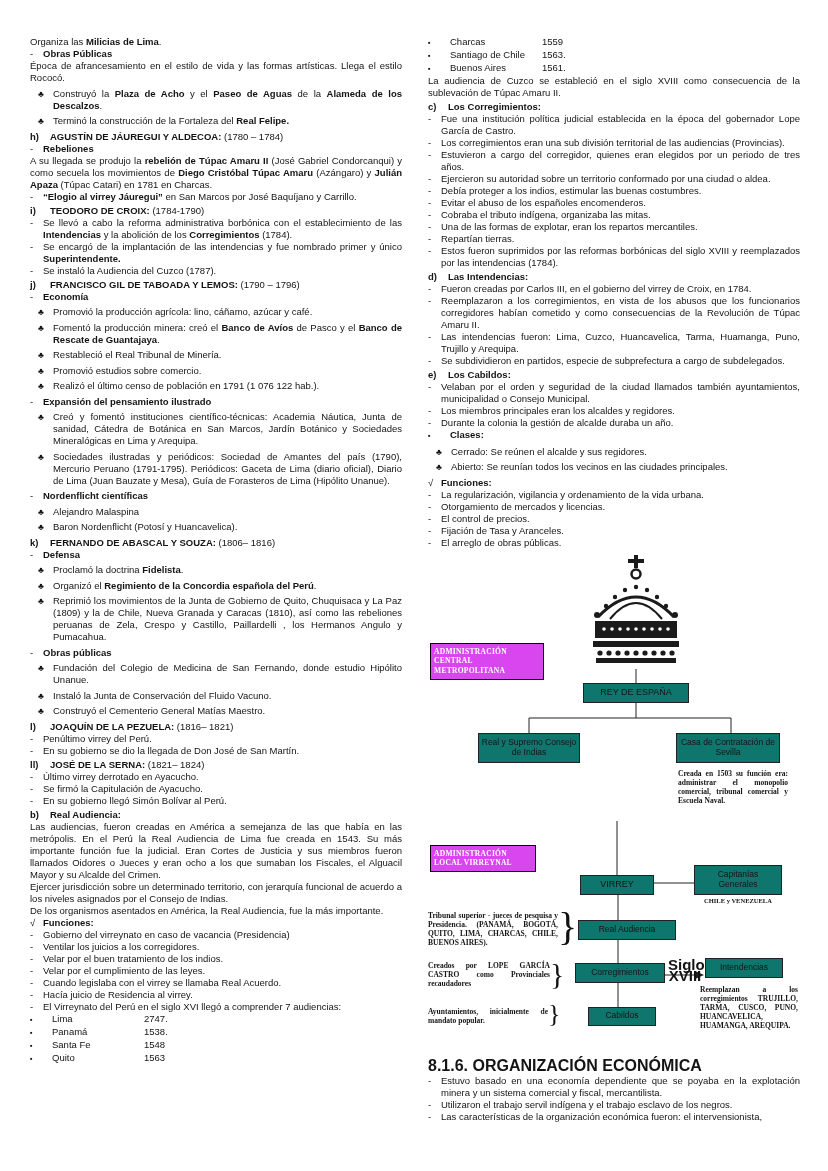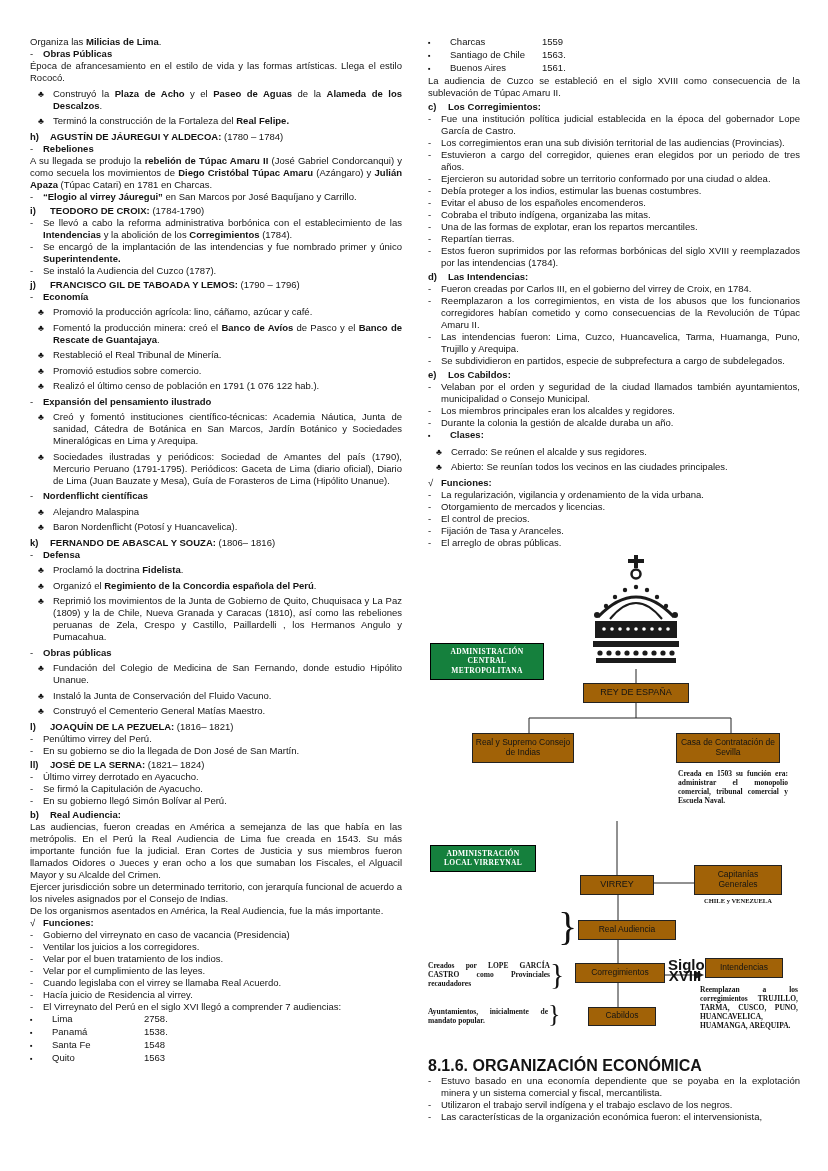--- a/index.html
+++ b/index.html
@@ -27,40 +27,40 @@
   .ln-check .mk { flex:0 0 13px; }
   .ln-year .tx { flex:0 0 92px; text-align:left; }
   .ln-year .yr { flex:1; }
   .ln-h2 { font-weight:bold; font-size:16px; margin:8px 0 3px; }
   b { font-weight:bold; }
 
   
   .diagram { position:relative; height:497px; margin-top:6px; }
   .dsvg { position:absolute; left:0; top:0; }
   .dbox {
-    position:absolute; border:1px solid #222; background:#a16207;
+    position:absolute; border:1px solid #222; background:#0f766e;
     text-align:center; font-size:8.5px; line-height:1.15; padding:2px;
     display:flex; align-items:center; justify-content:center;
   }
   .dlabel {
-    position:absolute; background:#15803d; color:#fff; border:1px solid #000;
+    position:absolute; background:#d946ef; color:#fff; border:1px solid #000;
     font-family:"Liberation Serif", serif; font-weight:bold; font-size:7.5px;
-    text-align:center; padding:3px; line-height:1.3; letter-spacing:.3px;
+    padding:3px; line-height:1.3; letter-spacing:.3px;
   }
   .dnote {
     position:absolute; font-family:"Liberation Serif", serif; font-weight:bold;
     font-size:7.5px; line-height:1.2; text-align:justify;
   }
   .dbrace { position:absolute; font-family:"Liberation Serif", serif; line-height:1; color:#111; }
 
   #crown        { position:absolute; left:158px; top:0; }
   #lb-central   { left:2px;   top:88px;  width:114px; }
   #lb-local     { left:2px;   top:290px; width:106px; }
   #bx-rey       { left:155px; top:128px; width:106px; height:20px; font-size:9px; }
-  #bx-consejo   { left:44px;  top:178px; width:102px; height:30px; }
+  #bx-consejo   { left:50px;  top:178px; width:102px; height:30px; }
   #bx-casa      { left:248px; top:178px; width:104px; height:30px; }
   #nt-consejo   { left:46px;  top:214px; width:110px; }
   #nt-casa      { left:250px; top:214px; width:110px; }
   #bx-virrey    { left:152px; top:320px; width:74px;  height:20px; font-size:9px; }
   #bx-capitanias{ left:266px; top:310px; width:88px;  height:30px; }
   #nt-capsub    { left:266px; top:342px; width:88px;  text-align:center; font-size:6.5px; }
   #bx-audiencia { left:150px; top:365px; width:98px;  height:20px; }
   #nt-audiencia { left:0;     top:356px; width:130px; }
   #br-audiencia { left:130px; top:352px; font-size:40px; }
   #bx-correg    { left:147px; top:408px; width:90px;  height:20px; }
@@ -286,21 +286,21 @@
         <span class="mk">-</span>
         <span class="tx">Hacía juicio de Residencia al virrey.</span>
       </div>
       <div class="ln ln-dash">
         <span class="mk">-</span>
         <span class="tx">El Virreynato del Perú en el siglo XVI llegó a comprender 7 audiencias:</span>
       </div>
       <div class="ln ln-sq ln-year">
         <span class="mk">▪</span>
         <span class="tx">Lima</span>
-        <span class="yr">2758.</span>
+        <span class="yr">2747.</span>
       </div>
       <div class="ln ln-sq ln-year">
         <span class="mk">▪</span>
         <span class="tx">Panamá</span>
         <span class="yr">1538.</span>
       </div>
       <div class="ln ln-sq ln-year">
         <span class="mk">▪</span>
         <span class="tx">Santa Fe</span>
         <span class="yr">1548</span>
@@ -517,20 +517,21 @@
       <div class="dbox" id="bx-consejo">Real y Supremo Consejo de Indias</div>
       <div class="dbox" id="bx-casa">Casa de Contratación de Sevilla</div>
       <div class="dnote" id="nt-casa">Creada en 1503 su función era: administrar el monopolio comercial, tribunal comercial y Escuela Naval.</div>
 
       <div class="dlabel" id="lb-local">ADMINISTRACIÓN LOCAL VIRREYNAL</div>
       <div class="dbox" id="bx-virrey">VIRREY</div>
       <div class="dbox" id="bx-capitanias">Capitanías Generales</div>
       <div class="dnote" id="nt-capsub">CHILE y VENEZUELA</div>
 
       <div class="dbox" id="bx-audiencia">Real Audiencia</div>
+      <div class="dnote" id="nt-audiencia">Tribunal superior - jueces de pesquisa y Presidencia. (PANAMÁ, BOGOTÁ, QUITO, LIMA, CHARCAS, CHILE, BUENOS AIRES).</div>
       <div class="dbrace" id="br-audiencia">}</div>
 
       <div class="dbox" id="bx-correg">Corregimientos</div>
       <div class="dnote" id="nt-correg">Creados por LOPE GARCÍA CASTRO como Provinciales recaudadores</div>
       <div class="dbrace" id="br-correg">}</div>
       <div id="tx-siglo">Siglo XVIII</div>
       <div class="dbox" id="bx-intend">Intendencias</div>
       <div class="dnote" id="nt-intend">Reemplazan a los corregimientos TRUJILLO, TARMA, CUSCO, PUNO, HUANCAVELICA, HUAMANGA, AREQUIPA.</div>
 
       <div class="dbox" id="bx-cabildos">Cabildos</div>

